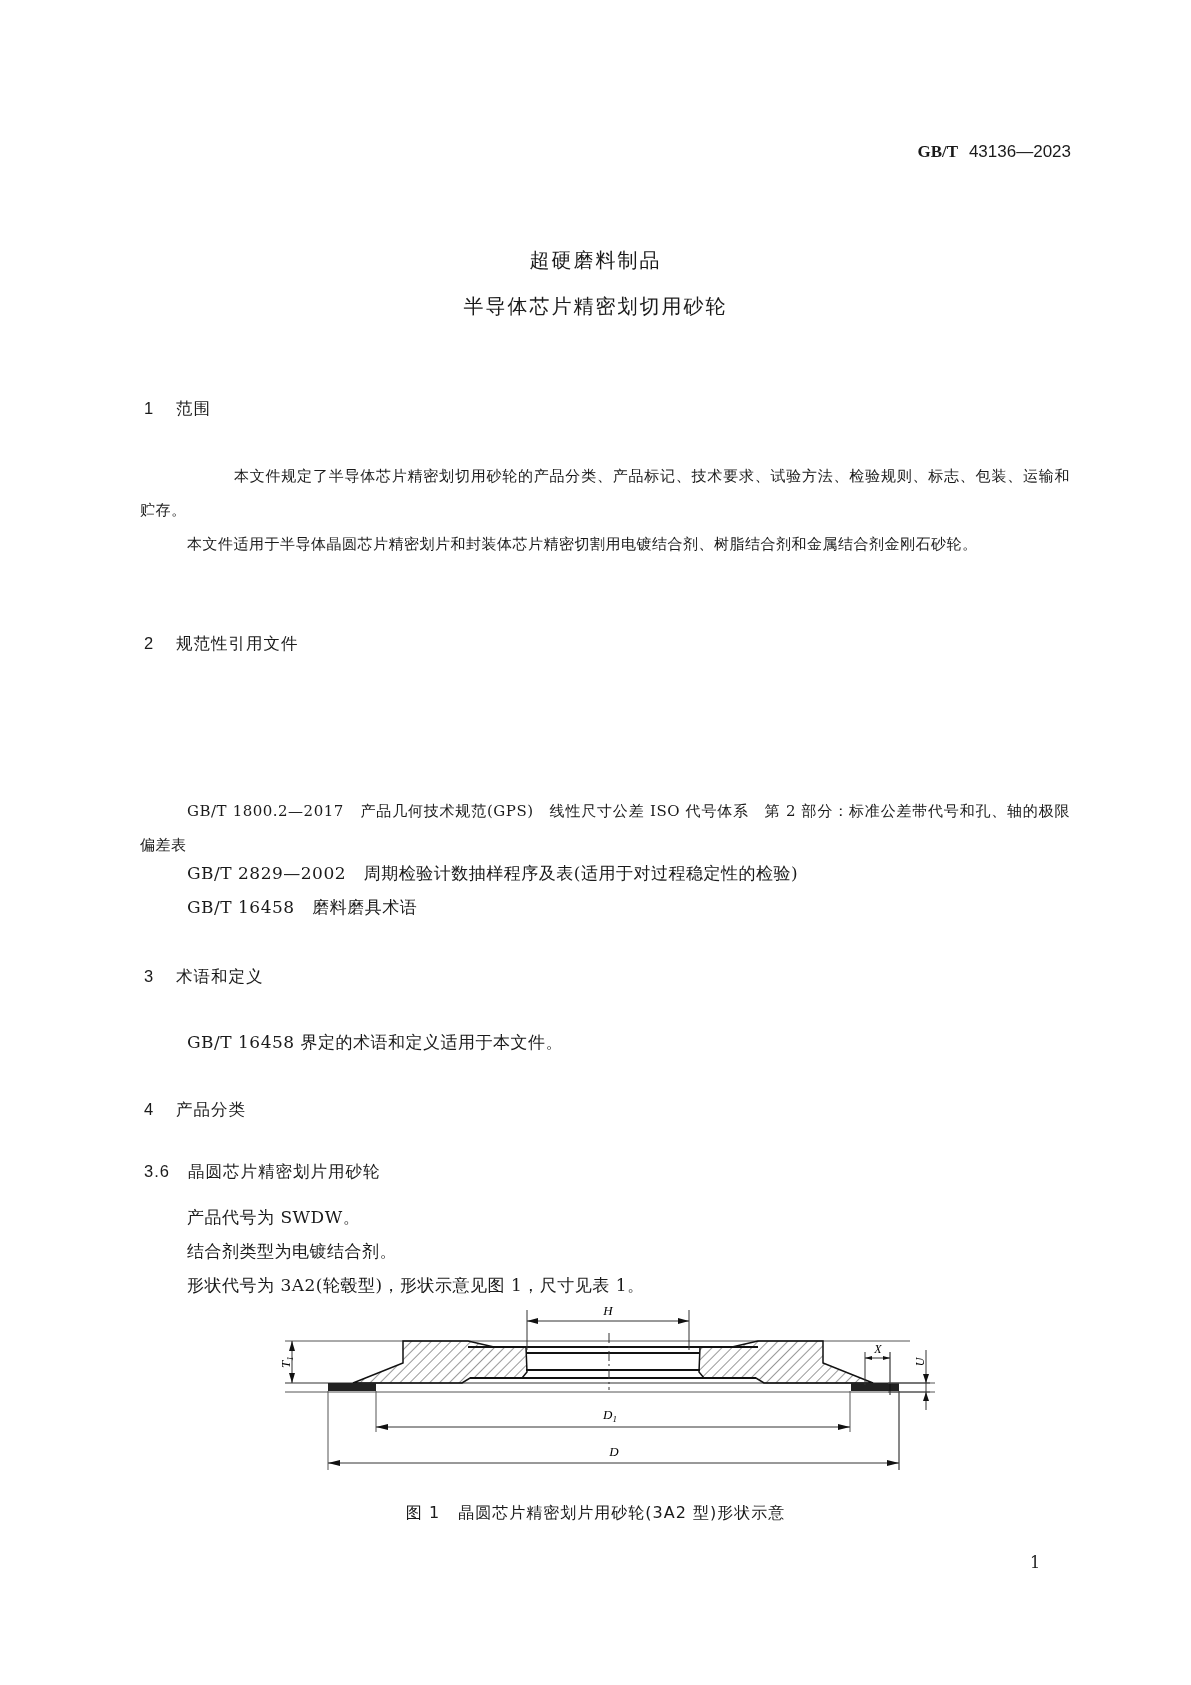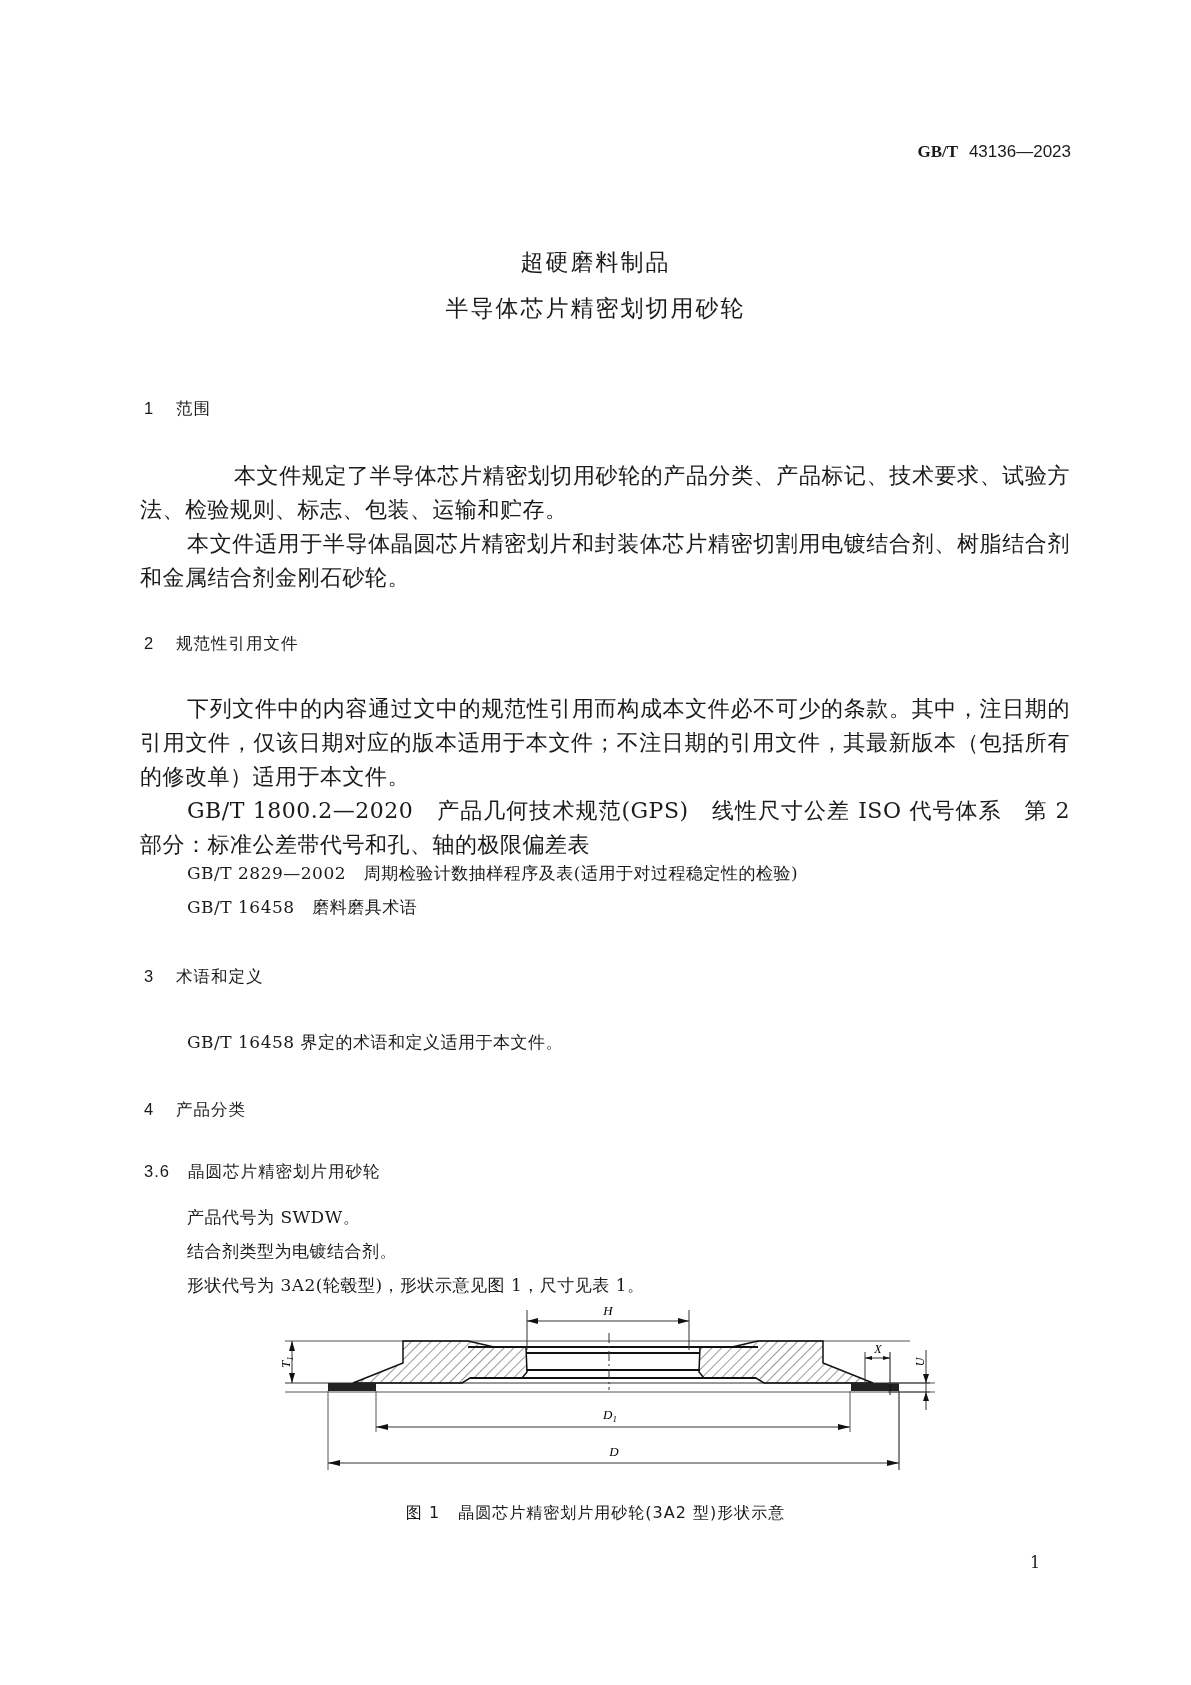--- a/index.html
+++ b/index.html
@@ -3,25 +3,25 @@
 <meta charset="utf-8">
 <style>
   html, body { margin:0; padding:0; background:#fff; }
   body { width:1191px; height:1685px; position:relative; overflow:hidden; color:#1a1a1a;
          font-family: "DejaVu Serif", "Liberation Serif", serif; }
   .abs { position:absolute; }
   .std-code { left:0; width:1071px; top:141px; text-align:right; font-size:17px; }
   .std-code .gb { font-family:Liberation Serif, serif; font-weight:bold; }
   .std-code .num { font-family:"Liberation Sans", sans-serif; }
   .title { left:0; width:1191px; text-align:center; font-family:"DejaVu Sans", sans-serif;
-           font-size:23px; letter-spacing:2px; }
+           font-size:20px; letter-spacing:2px; }
   .h { font-family:Liberation Sans, sans-serif; font-size:16.5px; letter-spacing:1px; }
   .h .n { display:inline-block; width:32px; }
   .h .n2 { display:inline-block; width:44px; }
-  .p { left:140px; width:930px; font-size:22px; line-height:34px; text-align:justify; letter-spacing:0.5px; }
+  .p { left:140px; width:930px; font-size:15px; line-height:34px; text-align:justify; letter-spacing:0.5px; }
   .p .ind { padding-left:47px; }
   .ind { display:inline-block; }
   .line { left:187px; font-size:17px; letter-spacing:0.5px; white-space:nowrap; }
   .cap { left:0; width:1191px; text-align:center; font-family:"DejaVu Sans", sans-serif; font-size:16px; font-weight:normal; letter-spacing:1px; }
   .pageno { left:1030px; top:1553px; font-size:16px; }
   svg text { font-family:"Liberation Serif", serif; font-style:italic; }
 </style>
 </head>
 <body>
 
@@ -40,24 +40,24 @@
   <span class="ind" style="padding-left:47px;display:inline;"></span><span style="padding-left:47px;"></span><span>本文件规定了半导体芯片精密划切用砂轮的产品分类、产品标记、技术要求、试验方法、检验规则、标志、包装、运输和贮存。</span>
 </div>
 <div class="abs p" style="top:527px;">
   <span style="padding-left:47px;"></span><span>本文件适用于半导体晶圆芯片精密划片和封装体芯片精密切割用电镀结合剂、树脂结合剂和金属结合剂金刚石砂轮。</span>
 </div>
 
 <div class="abs h" style="left:144px; top:633px;">
   <span class="n">2</span><span>规范性引用文件</span>
 </div>
 <div class="abs p" style="top:692px;">
-  <span style="padding-left:47px;"></span><span>下列文件中的内容通过文中的规范性引用而构成本文件必不可少的条款。其中，注日期的引用文件，仅该日期对应的版本适用于本文件；不注日期的引用文件，其最新版本（包括所有的修改单）适用于本文件。</span>
+  <span style="padding-left:47px;"></span>
 </div>
 <div class="abs p" style="top:794px;">
-  <span style="padding-left:47px;"></span><span>GB/T 1800.2—2020</span>&nbsp;&nbsp;&nbsp;<span>产品几何技术规范(GPS)　线性尺寸公差 ISO 代号体系　第 2 部分：标准公差带代号和孔、轴的极限偏差表</span>
+  <span style="padding-left:47px;"></span><span>GB/T 1800.2—2017</span>&nbsp;&nbsp;&nbsp;<span>产品几何技术规范(GPS)　线性尺寸公差 ISO 代号体系　第 2 部分：标准公差带代号和孔、轴的极限偏差表</span>
 </div>
 <div class="abs line" style="top:862px;text-align:right;">
   <span>GB/T 2829—2002</span>&nbsp;&nbsp;&nbsp;<span>周期检验计数抽样程序及表(适用于对过程稳定性的检验)</span>
 </div>
 <div class="abs line" style="top:896px;">
   <span>GB/T 16458</span>&nbsp;&nbsp;&nbsp;<span>磨料磨具术语</span>
 </div>
 
 <div class="abs h" style="left:144px; top:966px;">
   <span class="n">3</span><span>术语和定义</span>

